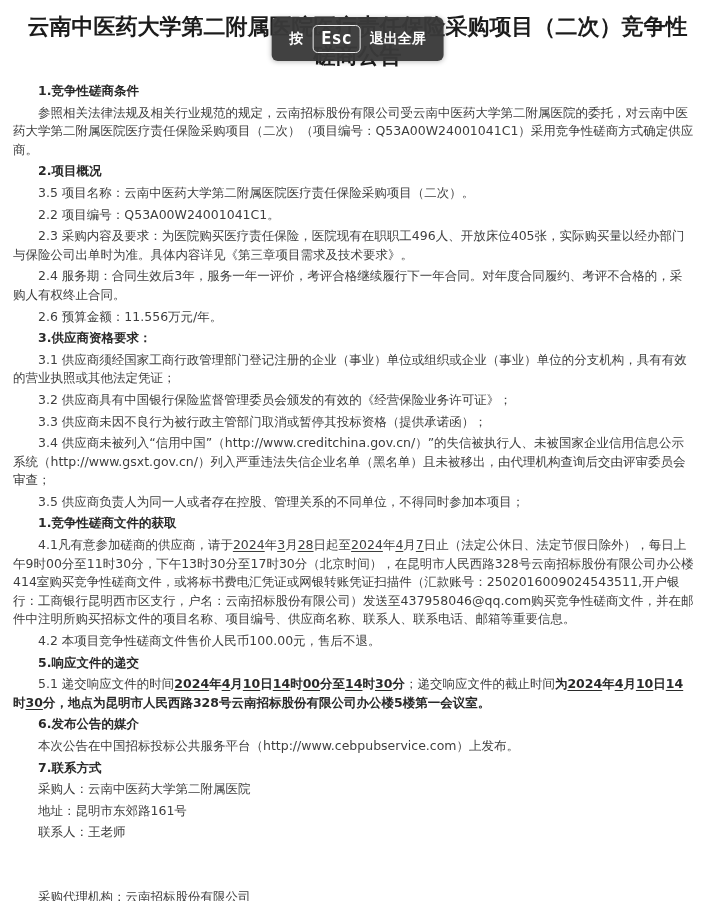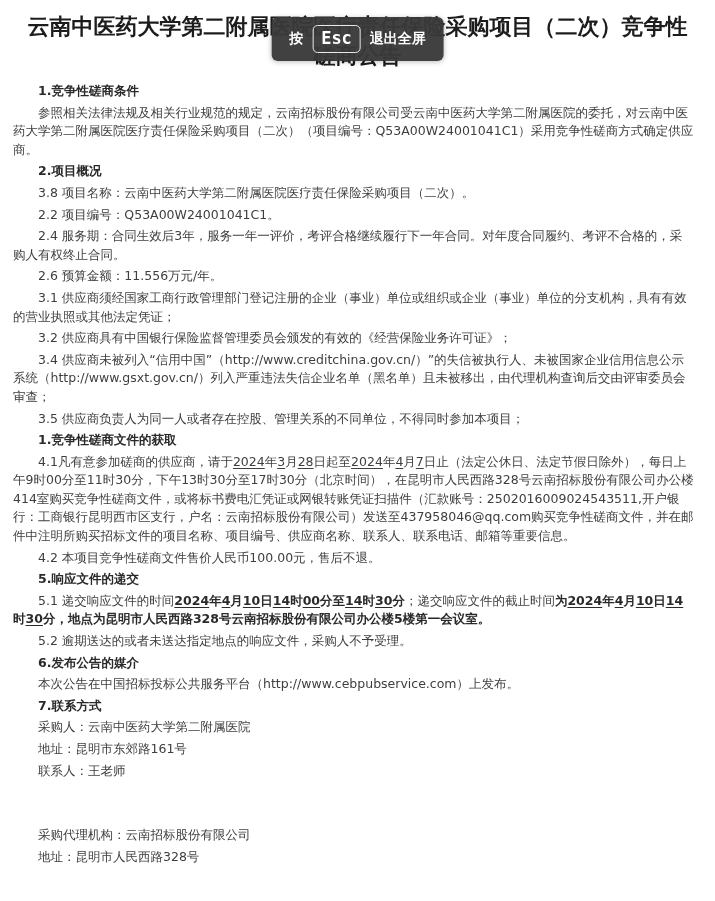--- a/index.html
+++ b/index.html
@@ -37,34 +37,36 @@
 </head>
 <body>
 
 <div class="viewport">
   <h1 class="title">云南中医药大学第二附属医院医疗责任保险采购项目（二次）竞争性磋商公告</h1>
 
   <div id="doc" class="doc">
       <p class="heading">1.竞争性磋商条件</p>
       <p class="para"><span>参照相关法律法规及相关行业规范的规定，云南招标股份有限公司受云南中医药大学第二附属医院的委托，对云南中医药大学第二附属医院医疗责任保险采购项目（二次）（项目编号：Q53A00W24001041C1）采用竞争性磋商方式确定供应商。</span></p>
       <p class="heading">2.项目概况</p>
-      <p class="para"><span>3.8 项目名称：云南中医药大学第二附属医院医疗责任保险采购项目（二次）。</span></p>
+      <p class="para"><span>3.5 项目名称：云南中医药大学第二附属医院医疗责任保险采购项目（二次）。</span></p>
       <p class="para"><span>2.2 项目编号：Q53A00W24001041C1。</span></p>
+      <p class="para"><span>2.3 采购内容及要求：为医院购买医疗责任保险，医院现有在职职工496人、开放床位405张，实际购买量以经办部门与保险公司出单时为准。具体内容详见《第三章项目需求及技术要求》。</span></p>
       <p class="para"><span>2.4 服务期：合同生效后3年，服务一年一评价，考评合格继续履行下一年合同。对年度合同履约、考评不合格的，采购人有权终止合同。</span></p>
       <p class="para"><span>2.6 预算金额：11.556万元/年。</span></p>
+      <p class="heading">3.供应商资格要求：</p>
       <p class="para"><span>3.1 供应商须经国家工商行政管理部门登记注册的企业（事业）单位或组织或企业（事业）单位的分支机构，具有有效的营业执照或其他法定凭证；</span></p>
       <p class="para"><span>3.2 供应商具有中国银行保险监督管理委员会颁发的有效的《经营保险业务许可证》；</span></p>
+      <p class="para"><span>3.3 供应商未因不良行为被行政主管部门取消或暂停其投标资格（提供承诺函）；</span></p>
       <p class="para"><span>3.4 供应商未被列入“信用中国”（http://www.creditchina.gov.cn/）”的失信被执行人、未被国家企业信用信息公示系统（http://www.gsxt.gov.cn/）列入严重违法失信企业名单（黑名单）且未被移出，由代理机构查询后交由评审委员会审查；</span></p>
       <p class="para"><span>3.5 供应商负责人为同一人或者存在控股、管理关系的不同单位，不得同时参加本项目；</span></p>
       <p class="heading">1.竞争性磋商文件的获取</p>
       <p class="para"><span>4.1凡有意参加磋商的供应商，请于</span><span class="u">2024</span><span>年</span><span class="u">3</span><span>月</span><span class="u">28</span><span>日起至</span><span class="u">2024</span><span>年</span><span class="u">4</span><span>月</span><span class="u">7</span><span>日止（法定公休日、法定节假日除外），每日上午9时00分至11时30分，下午13时30分至17时30分（北京时间），在昆明市人民西路328号云南招标股份有限公司办公楼414室购买竞争性磋商文件，或将标书费电汇凭证或网银转账凭证扫描件（汇款账号：2502016009024543511,开户银行：工商银行昆明西市区支行，户名：云南招标股份有限公司）发送至437958046@qq.com购买竞争性磋商文件，并在邮件中注明所购买招标文件的项目名称、项目编号、供应商名称、联系人、联系电话、邮箱等重要信息。</span></p>
       <p class="para"><span>4.2 本项目竞争性磋商文件售价人民币100.00元，售后不退。</span></p>
       <p class="heading">5.响应文件的递交</p>
       <p class="para"><span>5.1 递交响应文件的时间</span><span class="u b">2024</span><span class="b">年</span><span class="u b">4</span><span class="b">月</span><span class="u b">10</span><span class="b">日</span><span class="u b">14</span><span class="b">时</span><span class="u b">00</span><span class="b">分至</span><span class="u b">14</span><span class="b">时</span><span class="u b">30</span><span class="b">分</span><span>；递交响应文件的截止时间</span><span class="b">为</span><span class="u b">2024</span><span class="b">年</span><span class="u b">4</span><span class="b">月</span><span class="u b">10</span><span class="b">日</span><span class="u b">14</span><span class="b">时</span><span class="u b">30</span><span class="b">分</span><span class="b">，地点为</span><span class="b">昆明市人民西路328号云南招标股份有限公司办公楼5楼第一会议室。</span></p>
-      <p class="para"><span>5.2 逾期送达的或者未送达指定地点的响应文件，采购人不予受理。</span></p>
       <p class="heading">6.发布公告的媒介</p>
       <p class="para"><span>本次公告在中国招标投标公共服务平台（http://www.cebpubservice.com）上发布。</span></p>
       <p class="heading">7.联系方式</p>
       <p class="para"><span>采购人：云南中医药大学第二附属医院</span></p>
       <p class="para"><span>地址：昆明市东郊路161号</span></p>
       <p class="para"><span>联系人：王老师</span></p>
       <p class="spacer">&nbsp;</p>
       <p class="spacer">&nbsp;</p>
       <p class="para"><span>采购代理机构：云南招标股份有限公司</span></p>
       <p class="para"><span>地址：昆明市人民西路328号</span></p>

